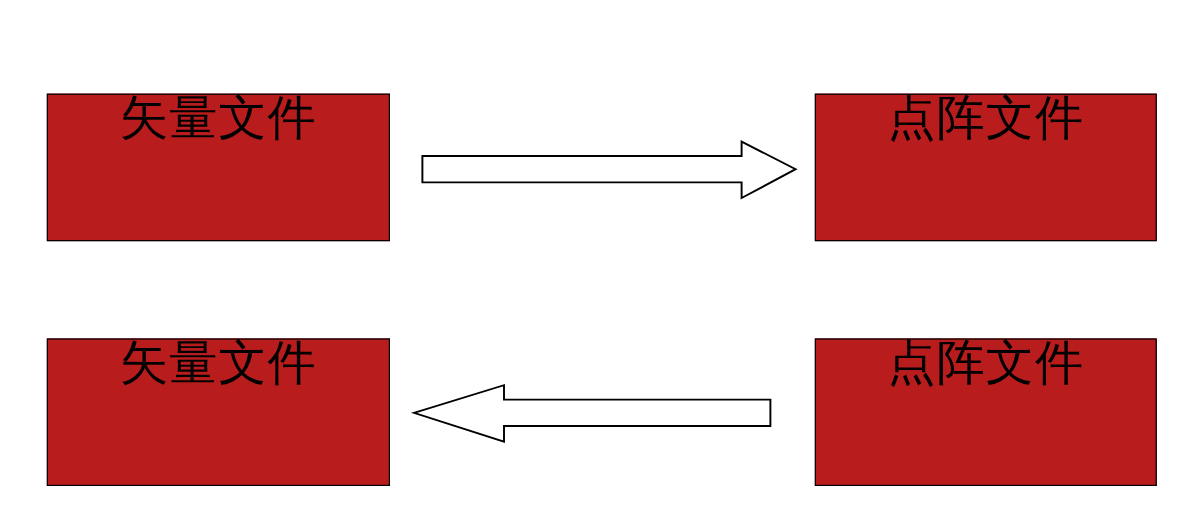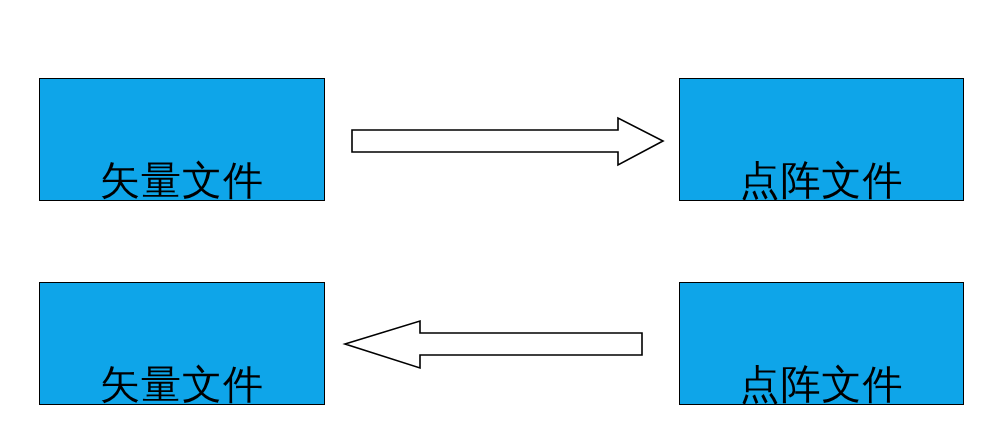--- a/index.html
+++ b/index.html
@@ -14,23 +14,23 @@
     position: relative;
     width: 996px;
     height: 437px;
     background: #ffffff;
     overflow: hidden;
   }
   .node-box {
     position: absolute;
     box-sizing: border-box;
     border: 1.6px solid #000000;
-    background: #0ea5e9;
+    background: #b91c1c;
     display: flex;
-    align-items: flex-end;
+    align-items: flex-start;
     justify-content: center;
   }
   .node-label {
     font-size: 40px;
     line-height: 1;
     color: #000000;
     letter-spacing: 1px;
     white-space: nowrap;
   }
   #node-vector-top    { left: 39px;  top: 78px;  width: 286px; height: 123px; }

